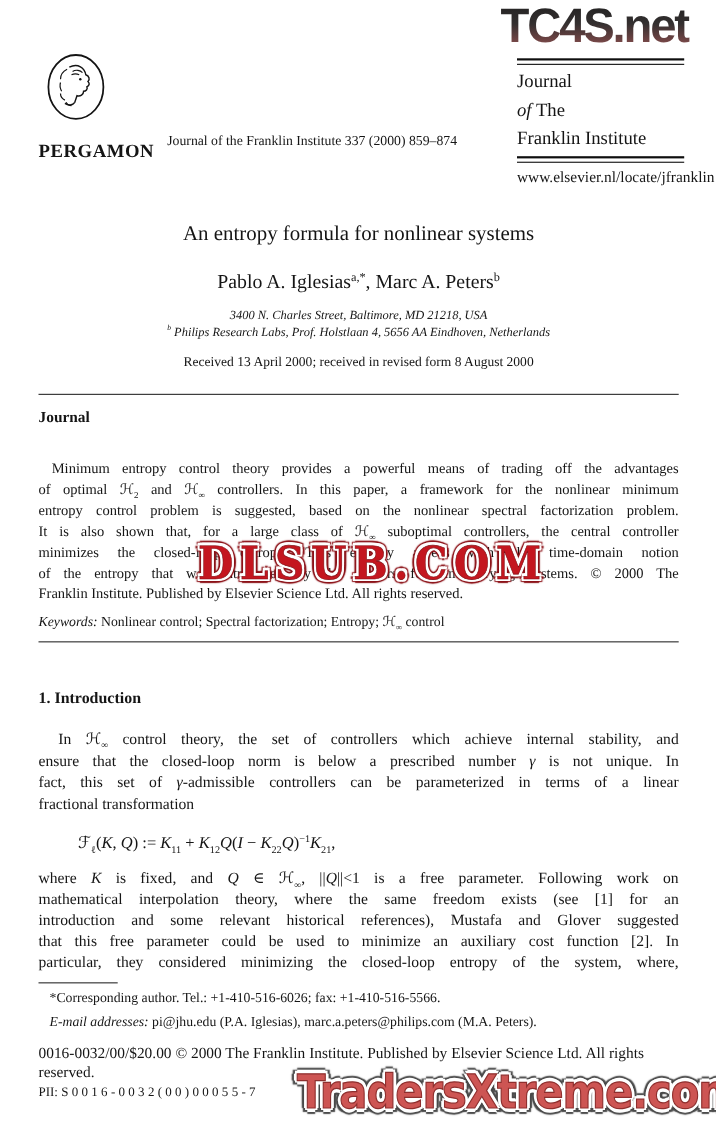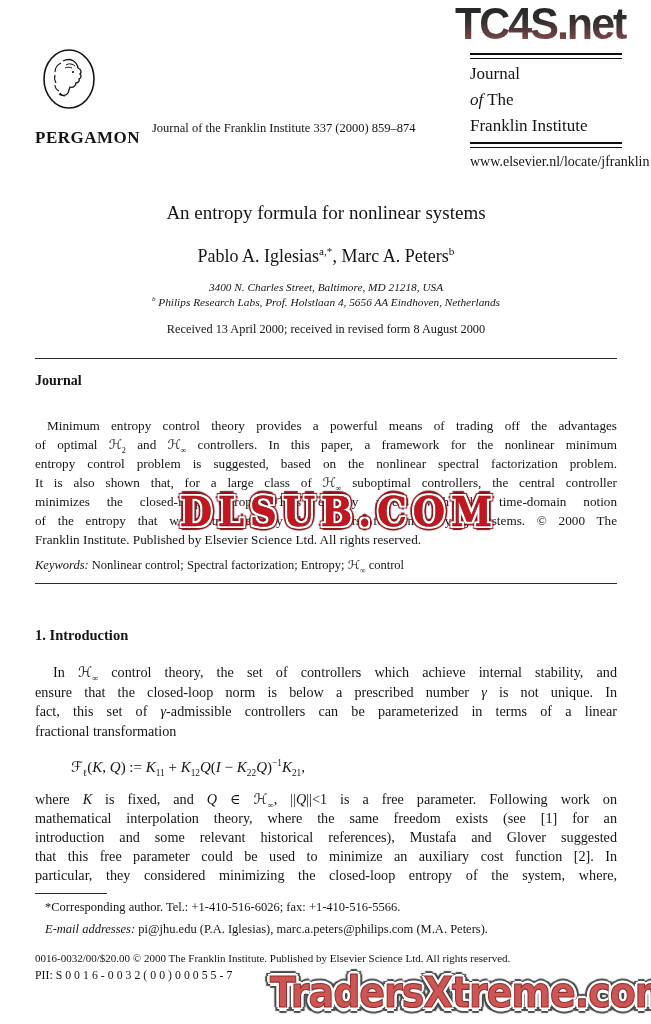--- a/index.html
+++ b/index.html
@@ -43,21 +43,21 @@
   .jlast{text-align-last:left;}
   .keywords{margin-top:8px;font-size:12.5px;line-height:17px;}
   .rule2{border-top:1.4px solid #2a2a2a;margin-top:9px;}
   .sec-heading{margin-top:42px;font-weight:bold;font-size:14.5px;line-height:19px;}
   .body-lines{font-size:14.2px;line-height:19.5px;}
   .para1{margin-top:18px;}
   .formula{margin-top:13px;padding-left:36px;font-size:15px;line-height:26px;}
   .para2{margin-top:10px;line-height:19px;}
   .fn-rule{width:72px;border-top:1.2px solid #2a2a2a;margin-top:8px;}
   .footnote{margin-top:5px;font-size:12.5px;line-height:17px;text-indent:10px;}
-  .copyright{margin-top:12px;font-size:11px;line-height:17px;font-family:Liberation Serif, serif;}
+  .copyright{margin-top:12px;font-size:14px;line-height:17px;font-family:Liberation Serif, serif;}
   .pii{font-size:11.8px;line-height:17px;}
   .pii-code{letter-spacing:3px;}
 
   
   .wm-dlsub{
     position:absolute;left:180px;top:489px;z-index:5;
     font-family:"DejaVu Serif","Liberation Serif",serif;font-weight:bold;
     font-size:37px;line-height:40px;letter-spacing:6px;color:#c4161f;
     -webkit-text-stroke:.5px #7c0f14;transform:scaleY(1.12);transform-origin:left top;
     text-shadow:

